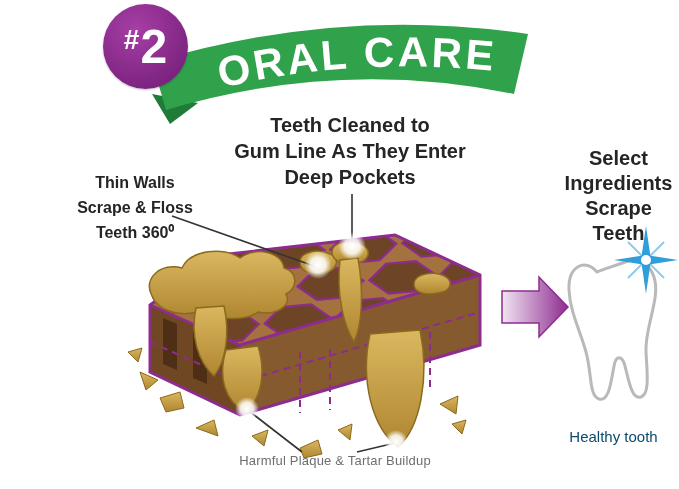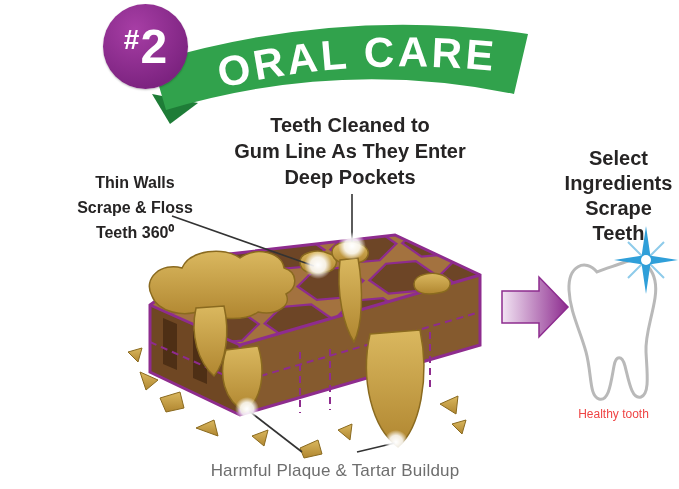--- a/index.html
+++ b/index.html
@@ -9,26 +9,26 @@
   }
   .scene{position:absolute;left:0;top:0;}
   .callout{
     position:absolute;white-space:pre-line;text-align:center;
     font-weight:bold;color:#262424;
   }
   .co-top{left:204px;top:112px;width:292px;font-size:20px;line-height:26px;}
   .co-left{left:0px;top:170px;width:174px;font-size:16px;line-height:25px;margin-left:48px;}
   .co-right{left:558px;top:146px;width:121px;font-size:20px;line-height:25px;}
   .healthy{
-    position:absolute;left:548px;top:407px;width:131px;text-align:center;
-    font-size:12px;color:#ef4444;font-weight:normal;
+    position:absolute;left:548px;top:428px;width:131px;text-align:center;
+    font-size:15px;color:#0c4a6e;font-weight:normal;
   }
   .plaque{
     position:absolute;left:150px;top:453px;width:370px;text-align:center;
-    font-size:17px;color:#6e6e6e;font-weight:normal;letter-spacing:0.2px;margin-top:8px;
+    font-size:13px;color:#6e6e6e;font-weight:normal;letter-spacing:0.2px;
   }
   .badge{
     position:absolute;left:103px;top:4px;width:85px;height:85px;border-radius:50%;
     background:radial-gradient(circle at 38% 30%, #a73ea5, #7c2380 75%);
     display:flex;align-items:center;justify-content:center;
     color:#ffffff;font-weight:bold;
     box-shadow:0 1px 2px rgba(0,0,0,0.25);
   }
   .badge .hash{font-size:28px;margin-top:-14px;margin-right:1px;}
   .badge .num{font-size:48px;}

